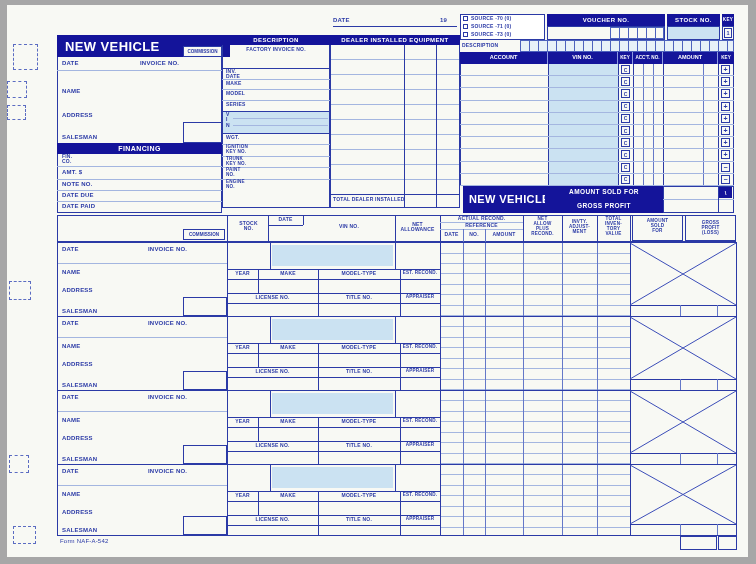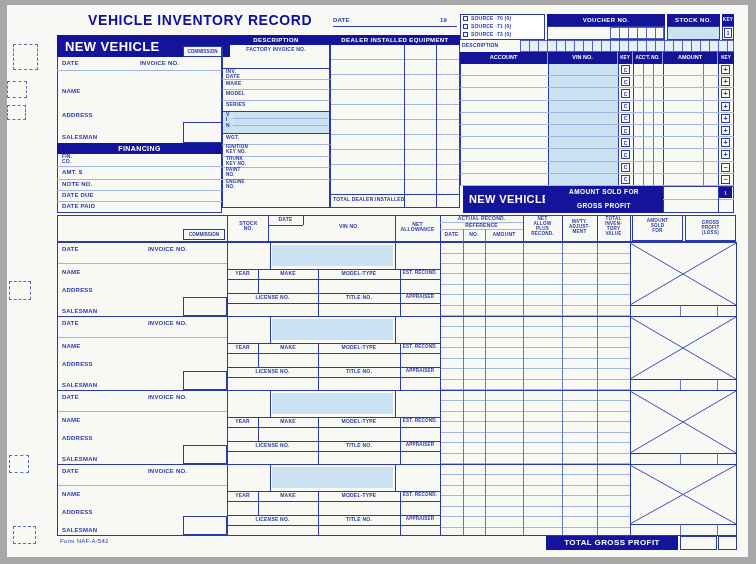--- a/index.html
+++ b/index.html
@@ -41,21 +41,20 @@
 <div id="stage">
   <div class="page"></div>
 
   <div class="mark" style="left:13px;top:44px;width:23px;height:24px;"></div>
   <div class="mark" style="left:7px;top:81px;width:18px;height:15px;"></div>
   <div class="mark" style="left:7px;top:105px;width:17px;height:13px;"></div>
   <div class="mark" style="left:9px;top:281px;width:20px;height:17px;"></div>
   <div class="mark" style="left:9px;top:455px;width:18px;height:16px;"></div>
   <div class="mark" style="left:13px;top:526px;width:21px;height:16px;"></div>
 
-  <div class="abs" style="left:88px;top:12px;width:260px;font-size:14px;font-weight:bold;color:#10109a;letter-spacing:.6px;">VEHICLE INVENTORY RECORD</div>
   <span class="lbl" style="left:333px;top:17px;">DATE</span>
   <span class="lbl" style="left:440px;top:17px;">19</span>
   <div class="hld" style="left:333px;top:26px;width:124px;"></div>
 
   <div class="bx" style="left:57px;top:35px;width:165px;height:178px;"></div>
   <div class="bar left" style="left:57px;top:35px;width:165px;height:22px;font-size:13px;">NEW VEHICLE</div>
   <div class="cellbox" style="left:183px;top:46px;width:39px;height:11px;background:#f8f9f4;font-size:4.6px;font-weight:bold;color:#2b3aa6;">COMMISSION</div>
   <span class="lbl" style="left:62px;top:60px;">DATE</span>
   <span class="lbl" style="left:140px;top:60px;">INVOICE NO.</span>
   <div class="hl" style="left:57px;top:70px;width:165px;"></div>
@@ -438,16 +437,15 @@
     <div class="abs" style="left:573px;bottom:0;width:106px;height:11px;border-top:1px solid #2b3aa6;box-sizing:border-box;"></div>
     <div class="vlm" style="left:623px;bottom:0;height:11px;top:auto;"></div>
     <div class="vlm" style="left:660px;bottom:0;height:11px;top:auto;"></div>
   </div>
 </div>
   <div class="vl" style="left:57px;top:242px;height:293px;"></div>
   <div class="vl" style="left:736px;top:242px;height:293px;"></div>
   <div class="hld" style="left:57px;top:535px;width:680px;"></div>
 
   <span class="lbl" style="left:60px;top:538px;font-weight:normal;">Form NAF-A-542</span>
-  <div class="bar" style="left:546px;top:536px;width:132px;height:14px;font-size:8px;">TOTAL GROSS PROFIT</div>
   <div class="bx" style="left:680px;top:536px;width:37px;height:14px;"></div>
   <div class="bx" style="left:718px;top:536px;width:19px;height:14px;"></div>
 </div>
 
 </body></html>

